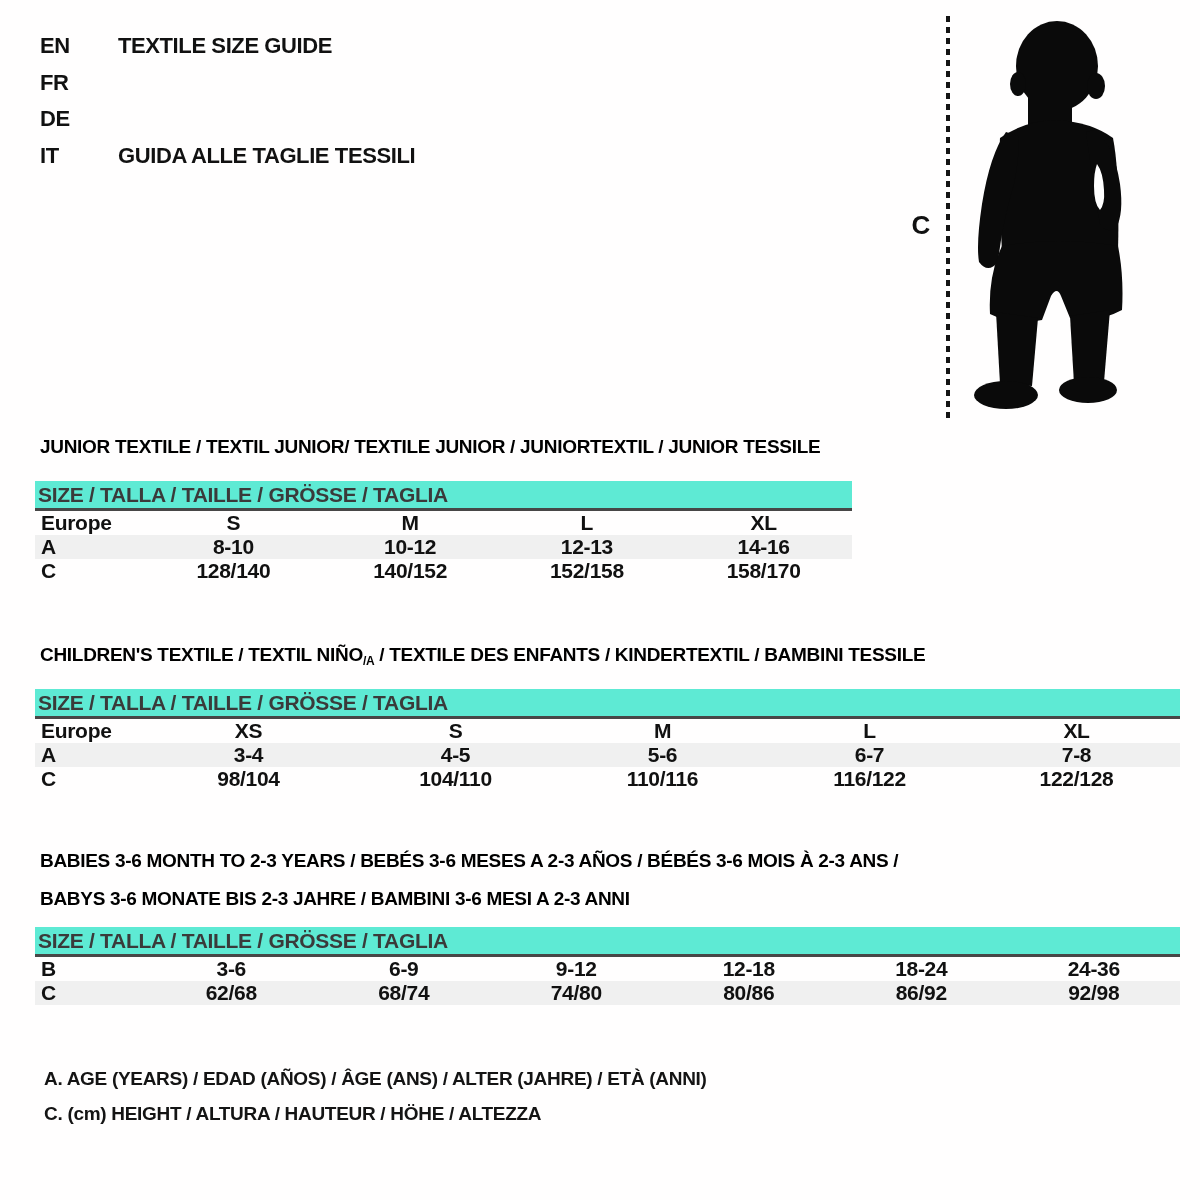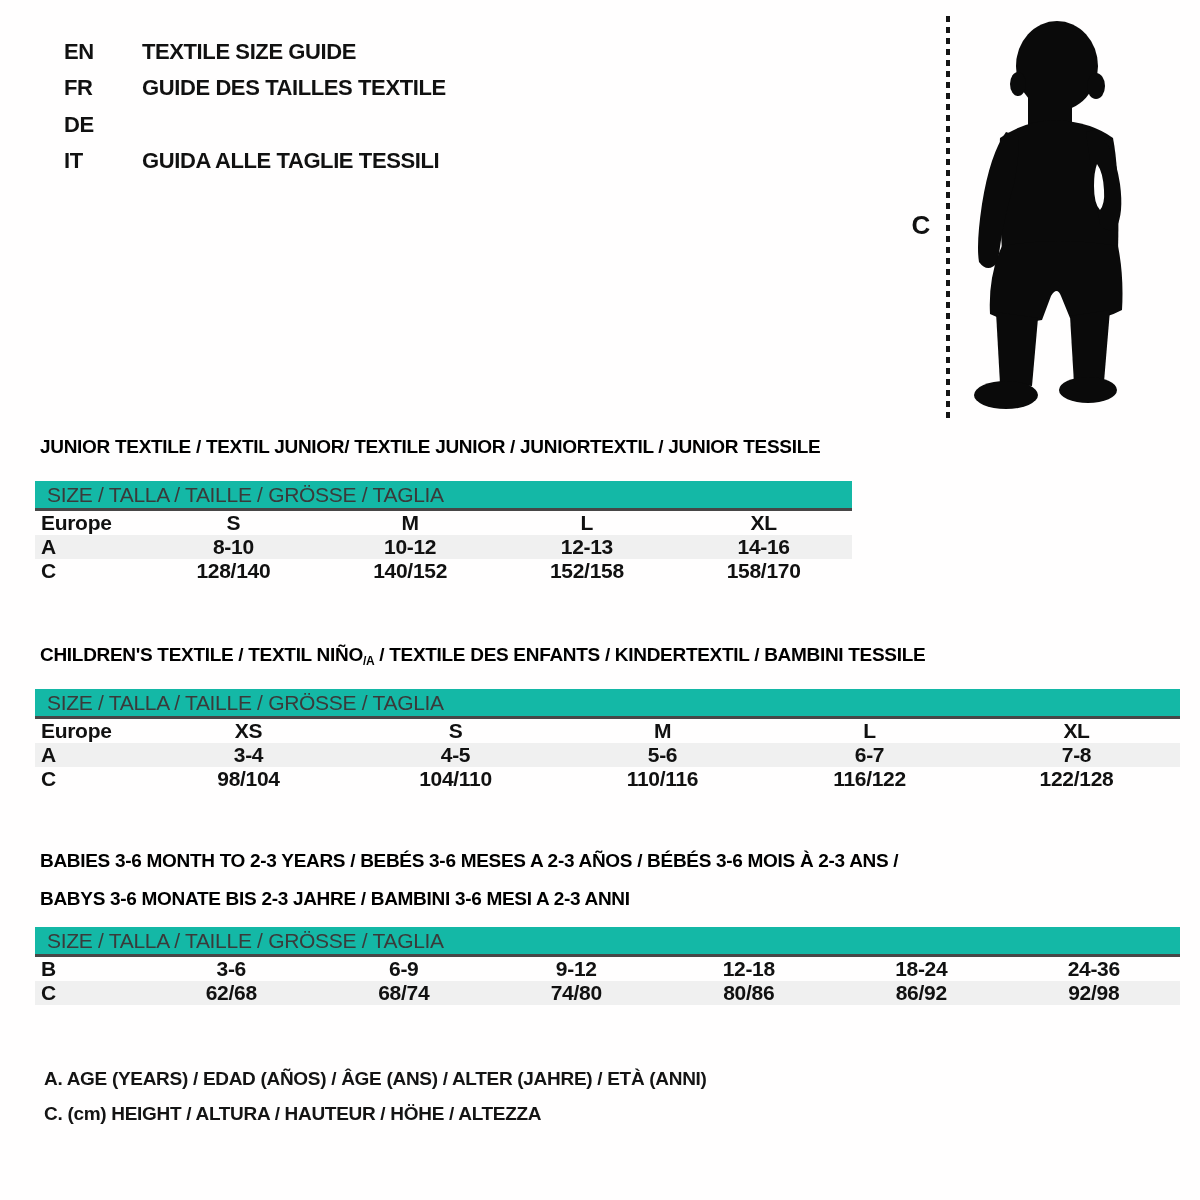--- a/index.html
+++ b/index.html
@@ -4,21 +4,21 @@
 <style>
   html,body { margin:0; padding:0; background:#ffffff; }
   .canvas {
     position:relative; width:1200px; height:1200px; background:#fffefe;
     font-family:"Liberation Sans", sans-serif; color:#111;
     overflow:hidden;
   }
 
   
   .lang-block { position:absolute; left:40px; top:28px; }
-  .lang-row { display:flex; height:36.5px; align-items:flex-end;margin-left:24px; }
+  .lang-row { display:flex; height:36.5px; align-items:center; }
   .lang-code, .lang-title {
     font-size:22px; font-weight:bold; letter-spacing:-0.4px; white-space:nowrap;
   }
   .lang-code { width:78px; }
 
   
   .height-line {
     position:absolute; left:946px; top:16px; width:4px; height:402px;
     background:repeating-linear-gradient(to bottom, #141414 0 6px, transparent 6px 11px);
   }
@@ -31,23 +31,23 @@
   
   .sec-title {
     position:absolute; left:40px; font-size:19px; font-weight:bold;
     letter-spacing:-0.3px; white-space:nowrap; color:#000000;
   }
   .sec-title sub.sub { font-size:12px; vertical-align:-4px; }
 
   
   .size-table { position:absolute; left:35px; }
   .thead {
-    height:27px; background:#14b8a6; border-bottom:3px solid #474747;
-    color:#3a3a3a; font-size:21px; font-weight:normal; letter-spacing:-0.3px;
-    line-height:27px; padding-left:12px; box-sizing:content-box;
+    height:27px; background:#5eead4; border-bottom:3px solid #474747;
+    color:#3a3a3a; font-size:21px; font-weight:bold; letter-spacing:-0.3px;
+    line-height:27px; padding-left:3px; box-sizing:content-box;
   }
   .trow { display:flex; height:24px; align-items:center; }
   .tbody .trow:nth-child(even) { background:#f0f0f0; }
   .tlabel {
     width:110px; padding-left:6px; box-sizing:border-box;
     font-size:21px; font-weight:bold; letter-spacing:-0.3px;
   }
   .tcell {
     flex:1; text-align:center; font-size:21px; font-weight:bold; letter-spacing:-0.3px;
   }
@@ -67,21 +67,20 @@
 
 <div class="canvas">
 
   <div class="lang-block">
     <div class="lang-row">
       <span class="lang-code">EN</span>
       <span class="lang-title">TEXTILE SIZE GUIDE</span>
     </div>
     <div class="lang-row">
       <span class="lang-code">FR</span>
-      <span class="lang-title">GUIDE DES TAILLES TEXTILE</span>
     </div>
     <div class="lang-row">
       <span class="lang-code">DE</span>
     </div>
     <div class="lang-row">
       <span class="lang-code">IT</span>
       <span class="lang-title">GUIDA ALLE TAGLIE TESSILI</span>
     </div>
   </div>
 

